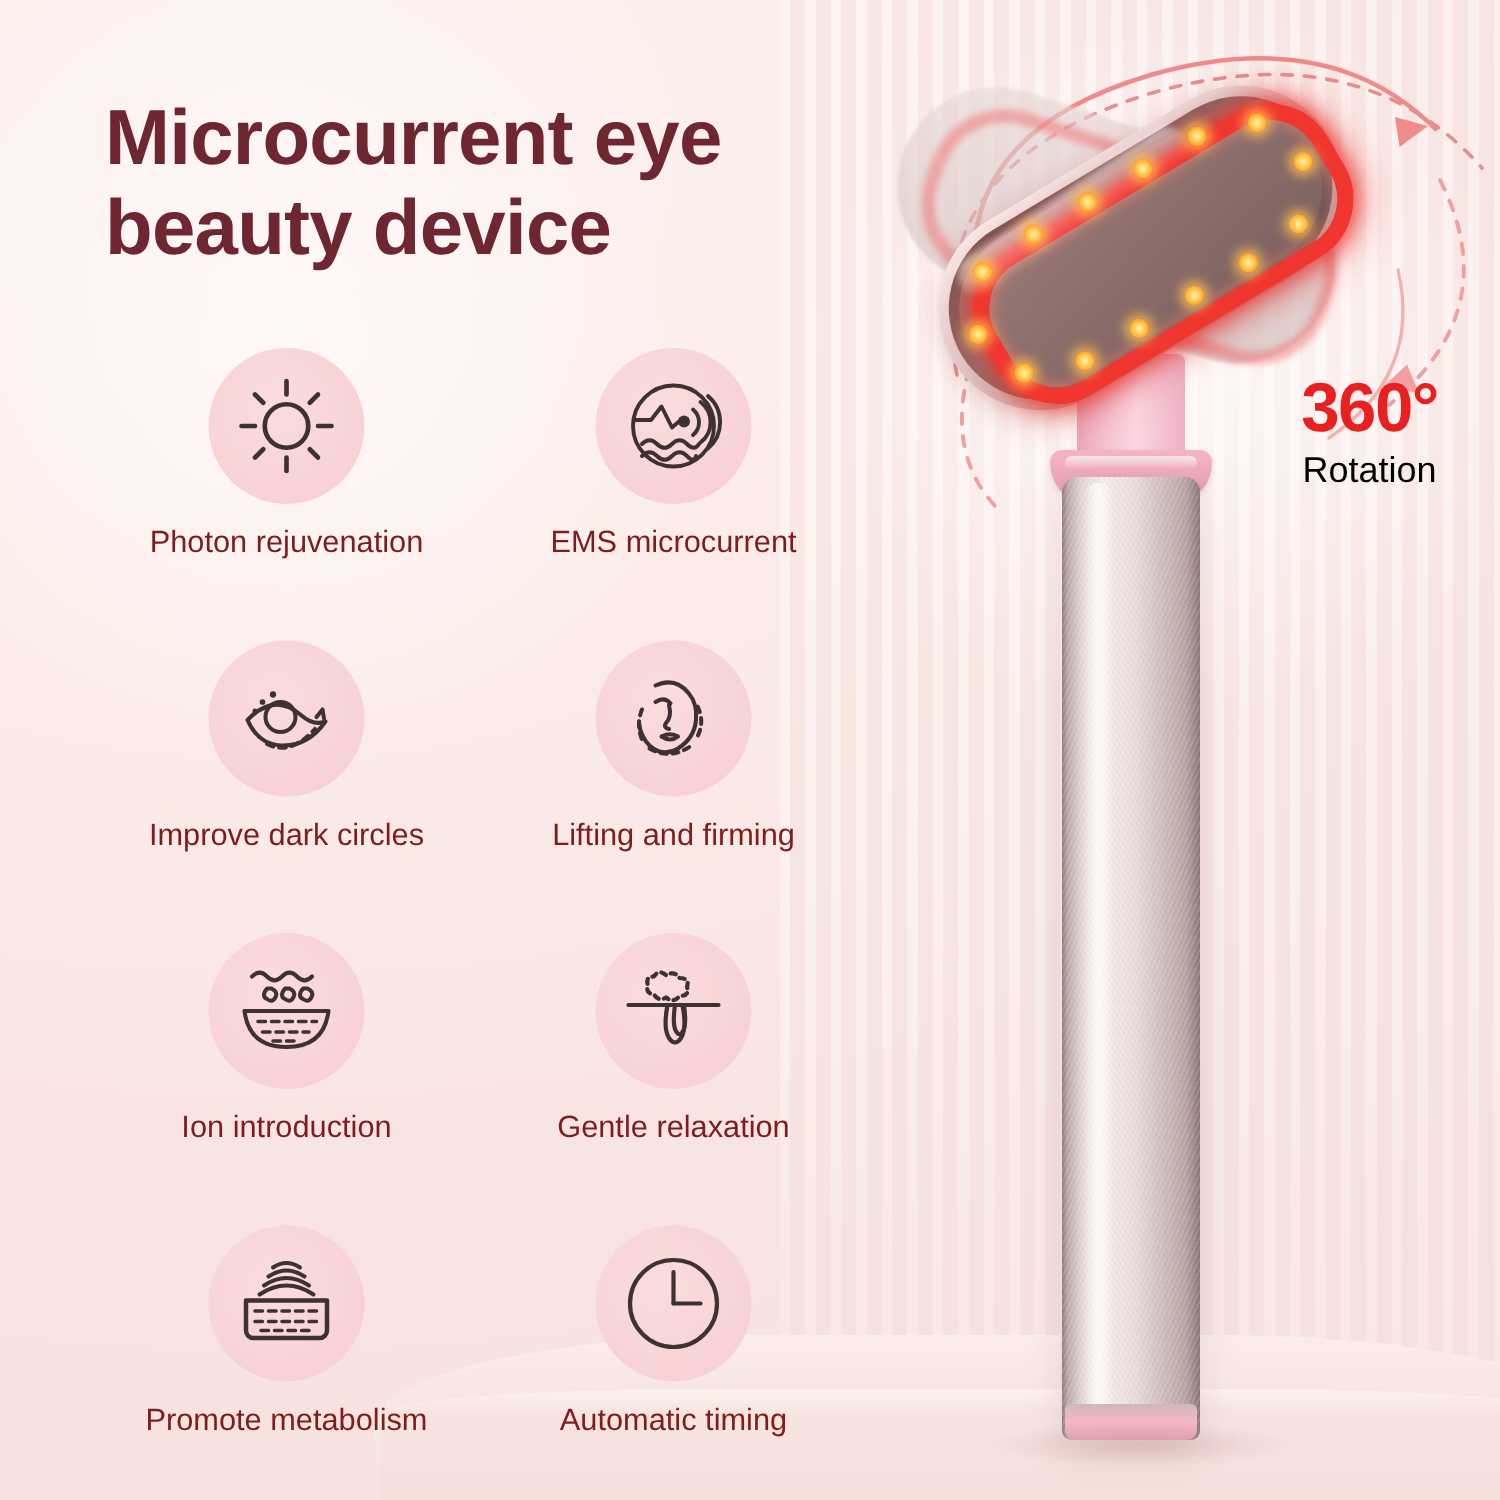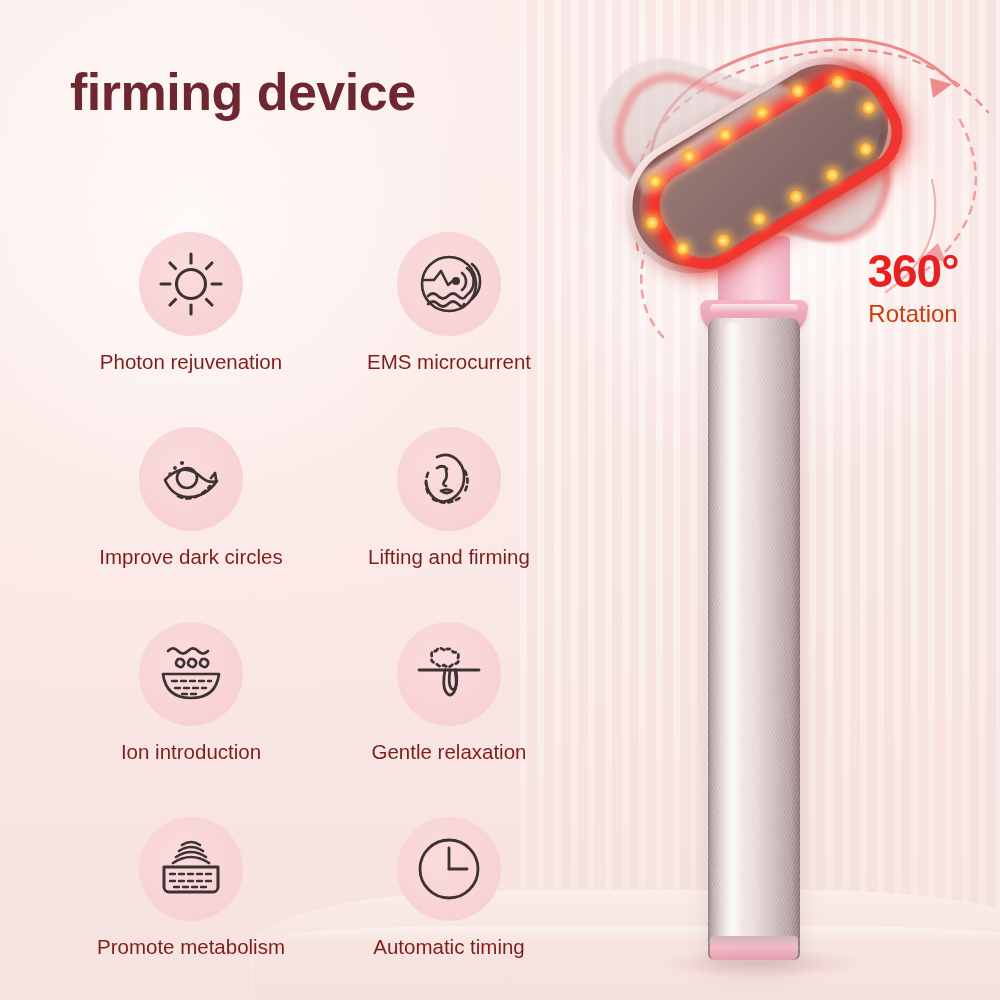--- a/index.html
+++ b/index.html
@@ -173,37 +173,38 @@
   }
   .head-gloss{
     position:absolute;left:40px;top:72px;width:180px;height:28px;border-radius:40px;
     background:linear-gradient(180deg, rgba(255,255,255,.55), rgba(255,255,255,0));
     transform:rotate(-3deg);filter:blur(2px);
   }
 
   
   .rot-text{position:absolute;left:278px;top:248px;text-align:center;width:150px;}
   .rot-360{font-size:46px;font-weight:700;color:#e8201f;line-height:1;letter-spacing:-1px;}
-  .rot-word{font-size:24px;color:#c2410c;margin-top:6px;}
+  .rot-word{font-size:24px;color:#000000;margin-top:6px;}
 </style>
 </head>
 <body>
 
 <div class="stage">
 
   <div class="bg-base"></div>
   <div class="bg-stripes"></div>
   <div class="bg-soft-left"></div>
   <div class="bg-glow"></div>
   <div class="pedestal"></div>
   <div class="pedestal-edge"></div>
   <div class="bg-vign"></div>
 
   <div class="title">
-    <span class="l2">firming device</span>
+    <span>Microcurrent eye</span>
+    <span class="l2">beauty device</span>
   </div>
 
   <div class="features">
 
     <div class="frow">
       <div class="fcell">
         <div class="fcircle">
           <svg width="66" height="66" viewBox="0 0 66 66" fill="none" stroke="#3d3233" stroke-width="3.1" stroke-linecap="round">
             <circle cx="33" cy="33" r="14.5"></circle>
             <line x1="33" y1="3" x2="33" y2="12"></line>

